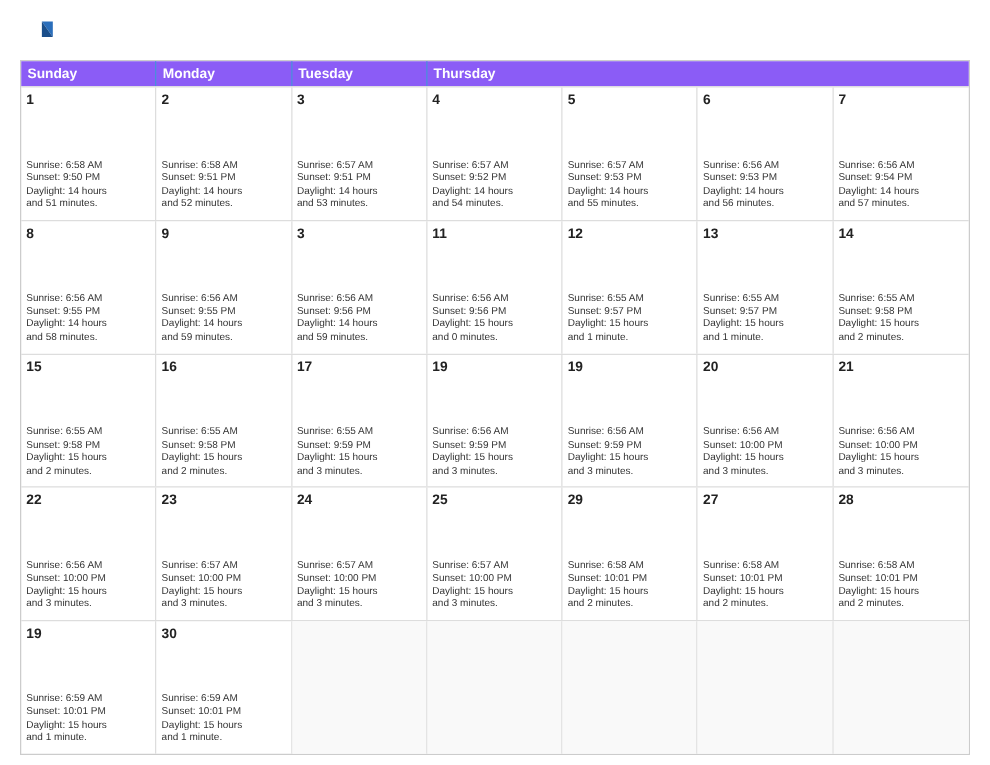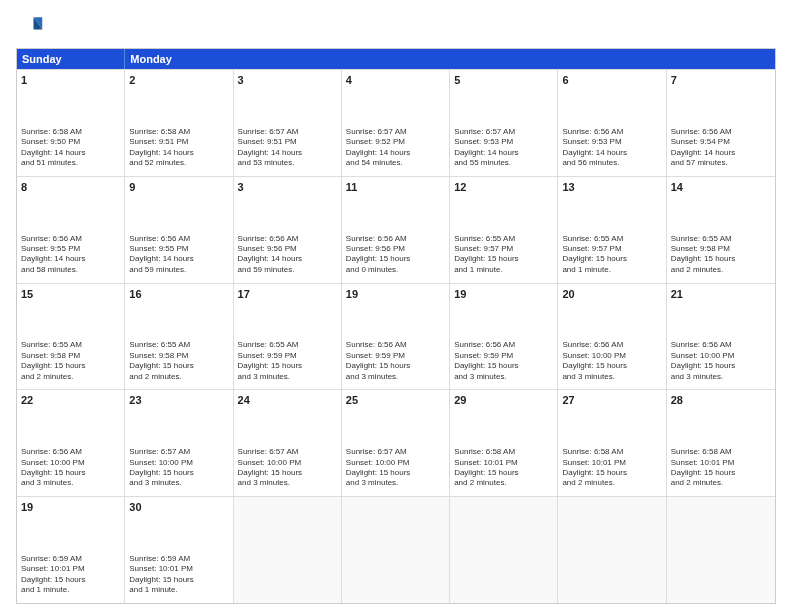--- a/index.html
+++ b/index.html
@@ -55,21 +55,21 @@
     }
     .calendar {
       flex: 1;
       display: flex;
       flex-direction: column;
       border: 1px solid #ccc;
     }
     .cal-header {
       display: grid;
       grid-template-columns: repeat(7, 1fr);
-      background: #1d4ed8;
+      background: #8b5cf6;
     }
     .cal-header-cell {
       color: #fff;
       font-size: 11px;
       font-weight: bold;
       padding: 4px 5px;
       text-align: left;
       border-right: 1px solid #4a8edb;
     }
     .cal-header-cell:last-child { border-right: none; }
@@ -128,20 +128,22 @@
     <div class="title-block">
       <div class="month-title"></div>
       <div class="subtitle"></div>
     </div>
   </div>
 
   <div class="calendar">
     <div class="cal-header">
     <div class="cal-header-cell">Sunday</div>
         <div class="cal-header-cell">Monday</div>
+        <div class="cal-header-cell">Tuesday</div>
+        <div class="cal-header-cell">Thursday</div>
       </div>
     <div class="cal-body">
     <div class="cal-row">
           <div class="cal-cell">
             <span class="day-num">1</span>
             <div class="cell-text" style="white-space: pre-line;">Sunrise: 6:58 AM
 Sunset: 9:50 PM
 Daylight: 14 hours
 and 51 minutes.</div>
           </div>

